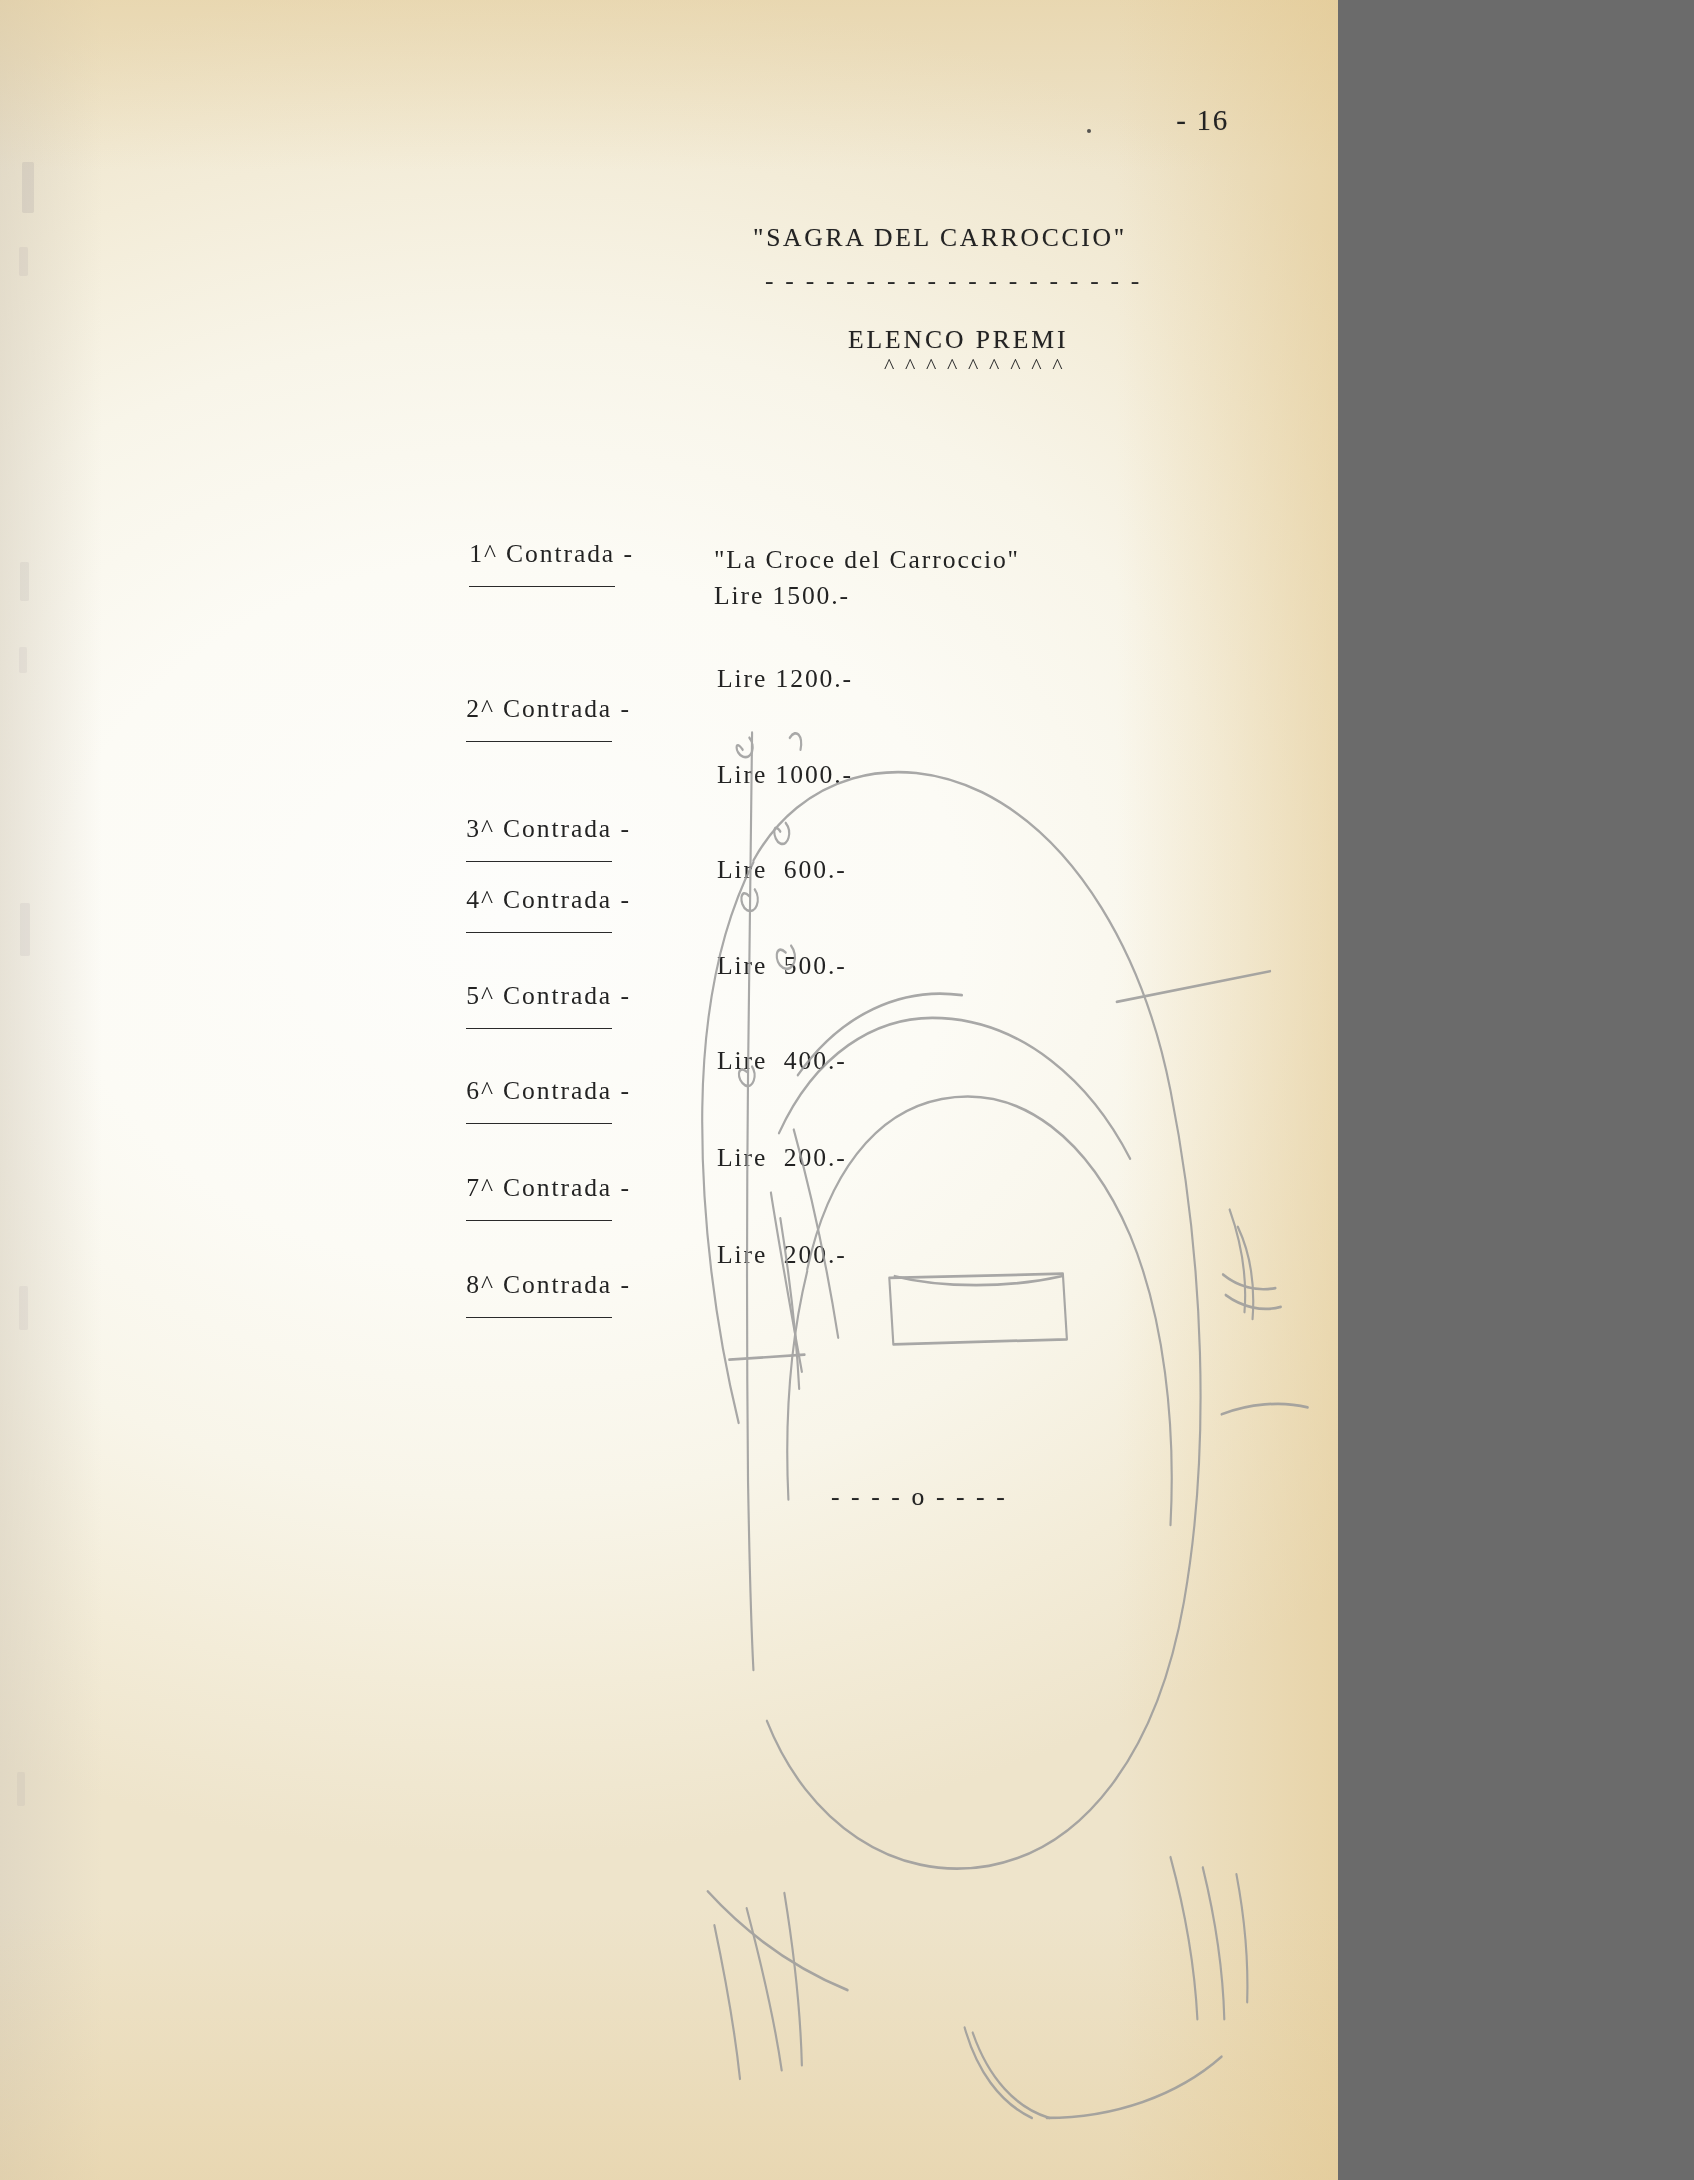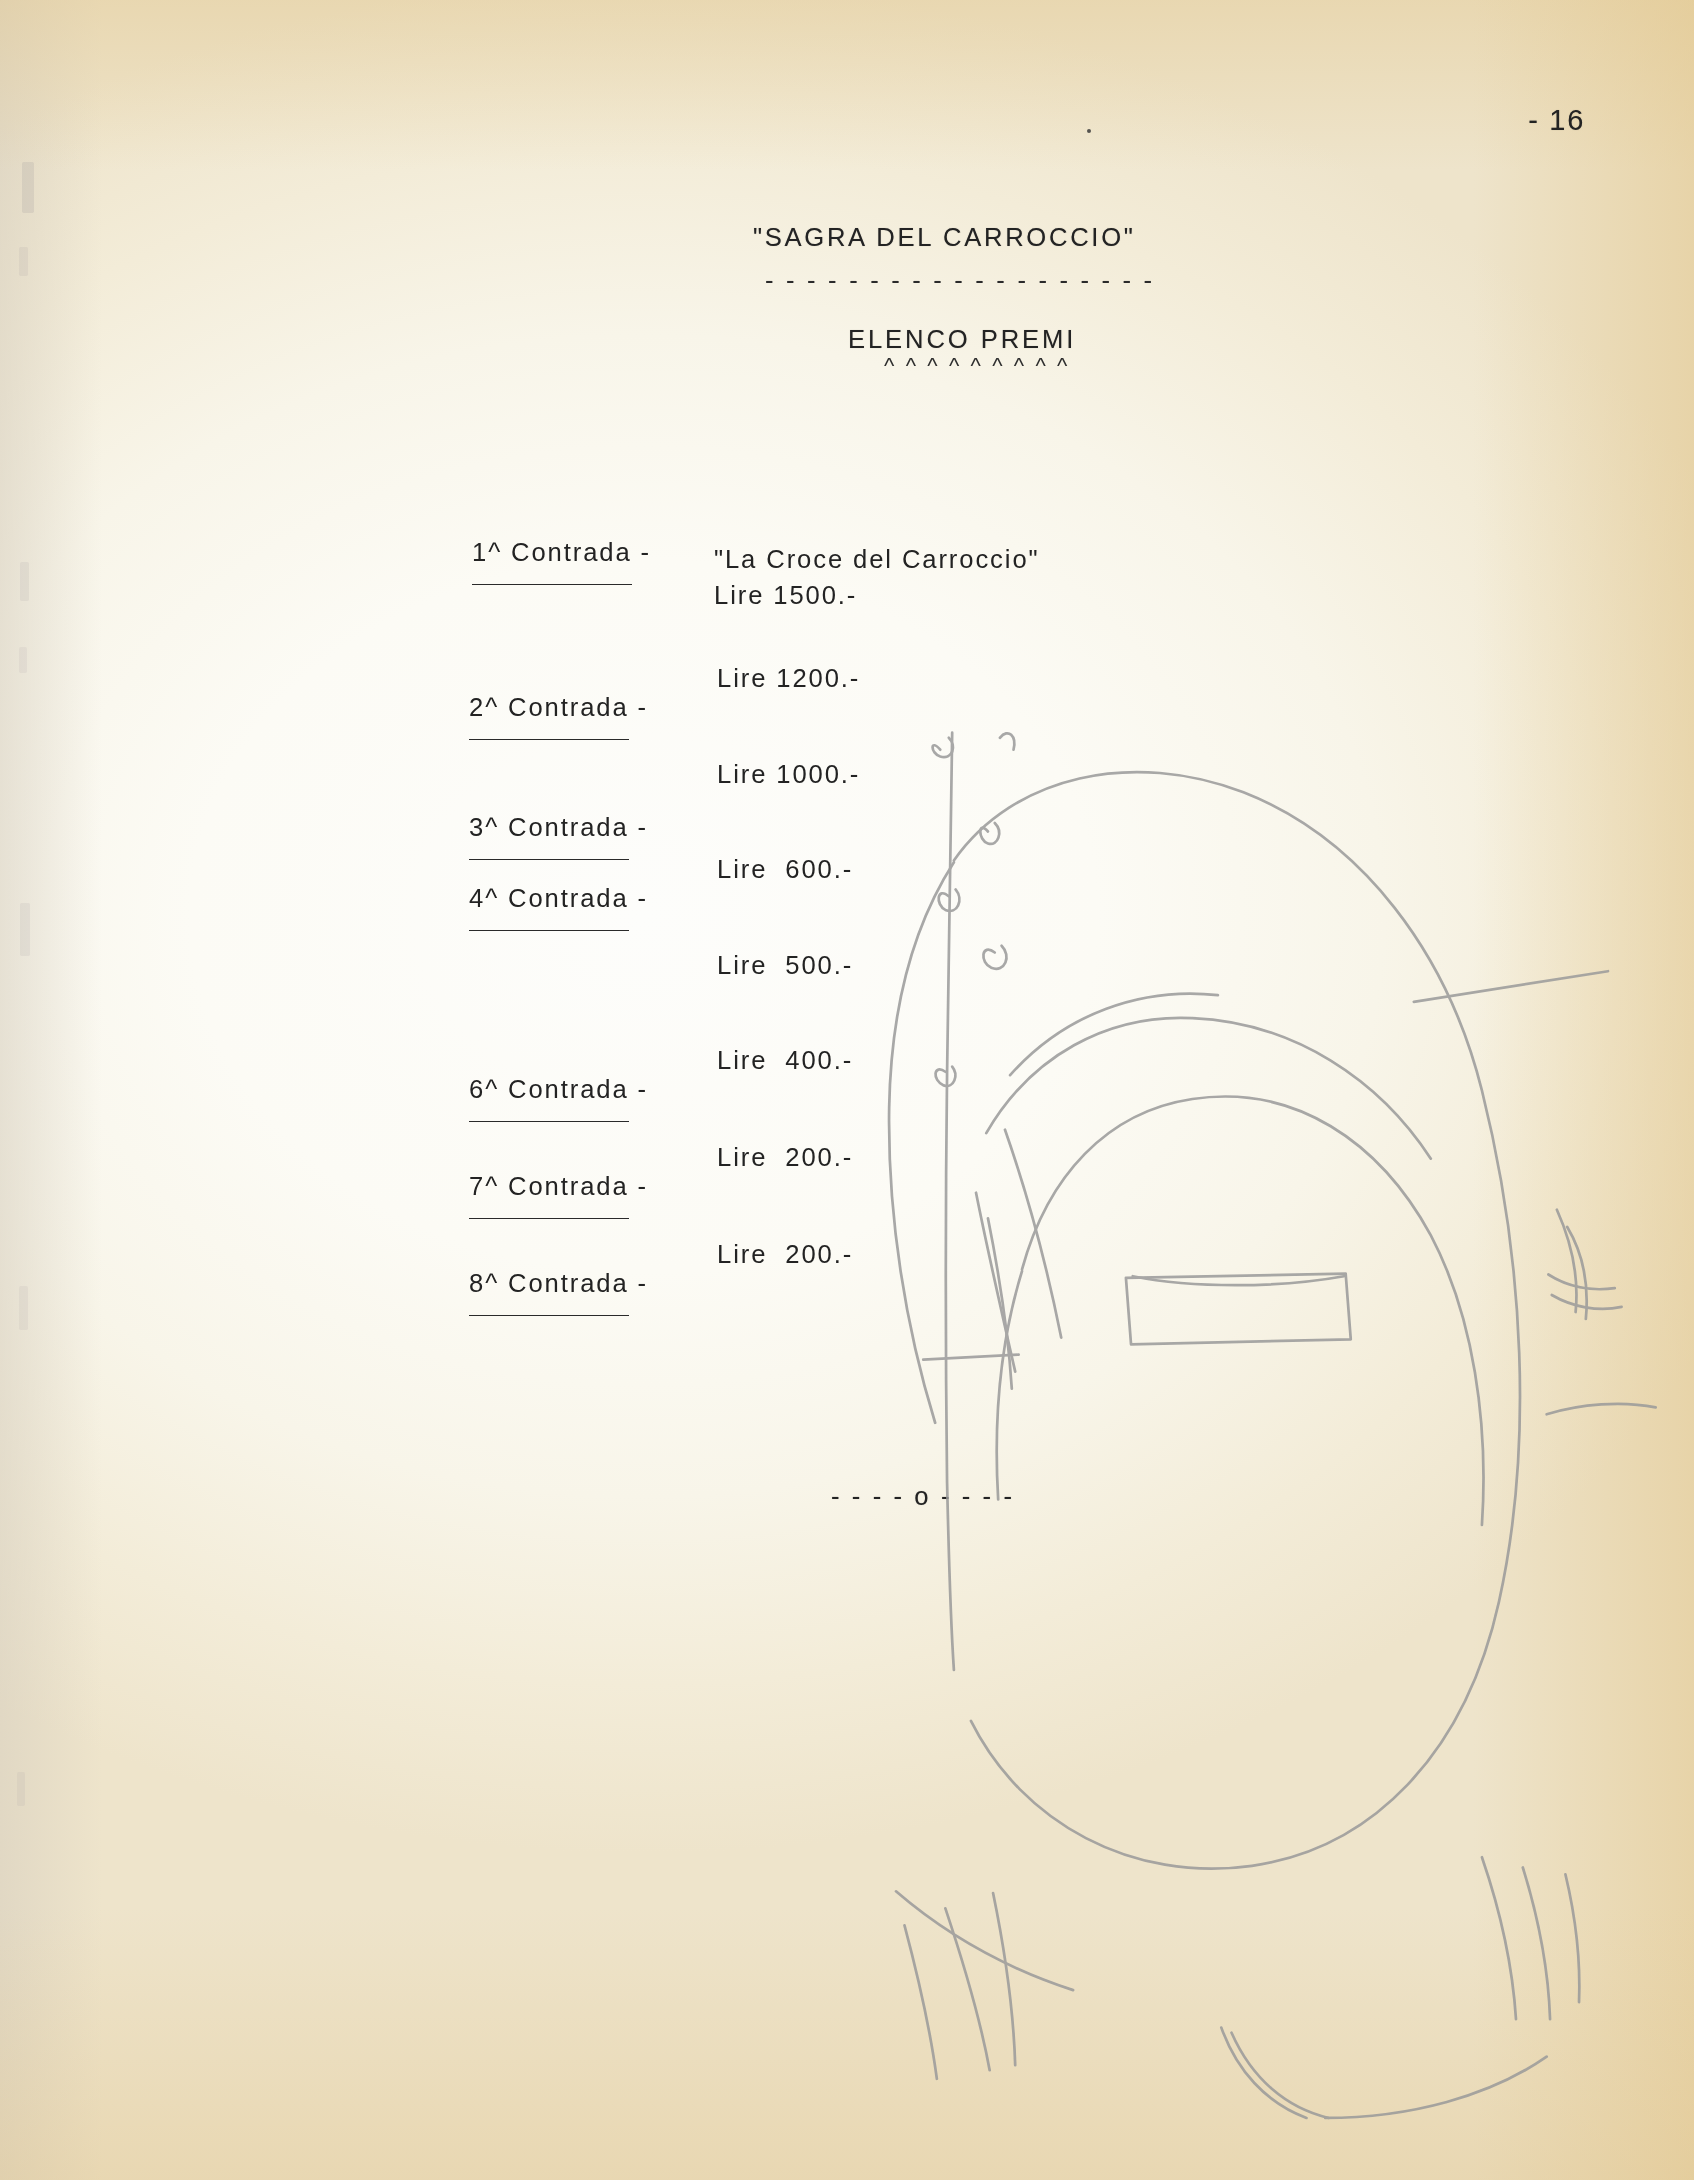--- a/index.html
+++ b/index.html
@@ -2,26 +2,26 @@
 <html style="font-size:13.6px"><head>
 <meta charset="utf-8">
 <style>
   html, body {
     margin: 0;
     padding: 0;
     background: #6b6b6b;
   }
   .page {
     position: relative;
-    width: 1694px;
+    width: 1338px;
     height: 2181px;
     overflow: hidden;
     background:
       radial-gradient(ellipse 1193px 937px at 38% 42%, #fdfdfb 0%, #fcfbf5 38%, #f8f5e9 62%, #f3ecd8 82%, #eee4cb 100%);
-    font-family: Liberation Sans, sans-serif;
+    font-family: Liberation Serif, serif;
     color: #1c1c1c;
   }
   
   .tint-right {
     position: absolute; top: 0; right: 0; width: 221px; height: 100%;
     background: linear-gradient(to left, rgba(226,198,140,0.55), rgba(226,198,140,0.0));
     pointer-events: none;
   }
   .tint-top {
     position: absolute; top: 0; left: 0; width: 100%; height: 170px;
@@ -178,20 +178,23 @@
   <div class="entry" style="top:784px;left:433px;">
     <span class="ord">3^ Contrada</span><span> - </span>
   </div>
   <div class="entry-val" style="top:760px;left:717px;">Lire 1000.-</div>
 
   <div class="entry" style="top:855px;left:433px;">
     <span class="ord">4^ Contrada</span><span> - </span>
   </div>
   <div class="entry-val" style="top:855px;left:717px;">Lire  600.-</div>
 
+  <div class="entry" style="top:951px;left:433px;">
+    <span class="ord">5^ Contrada</span><span> - </span>
+  </div>
   <div class="entry-val" style="top:951px;left:717px;">Lire  500.-</div>
 
   <div class="entry" style="top:1046px;left:433px;">
     <span class="ord">6^ Contrada</span><span> - </span>
   </div>
   <div class="entry-val" style="top:1046px;left:717px;">Lire  400.-</div>
 
   <div class="entry" style="top:1143px;left:433px;">
     <span class="ord">7^ Contrada</span><span> - </span>
   </div>

